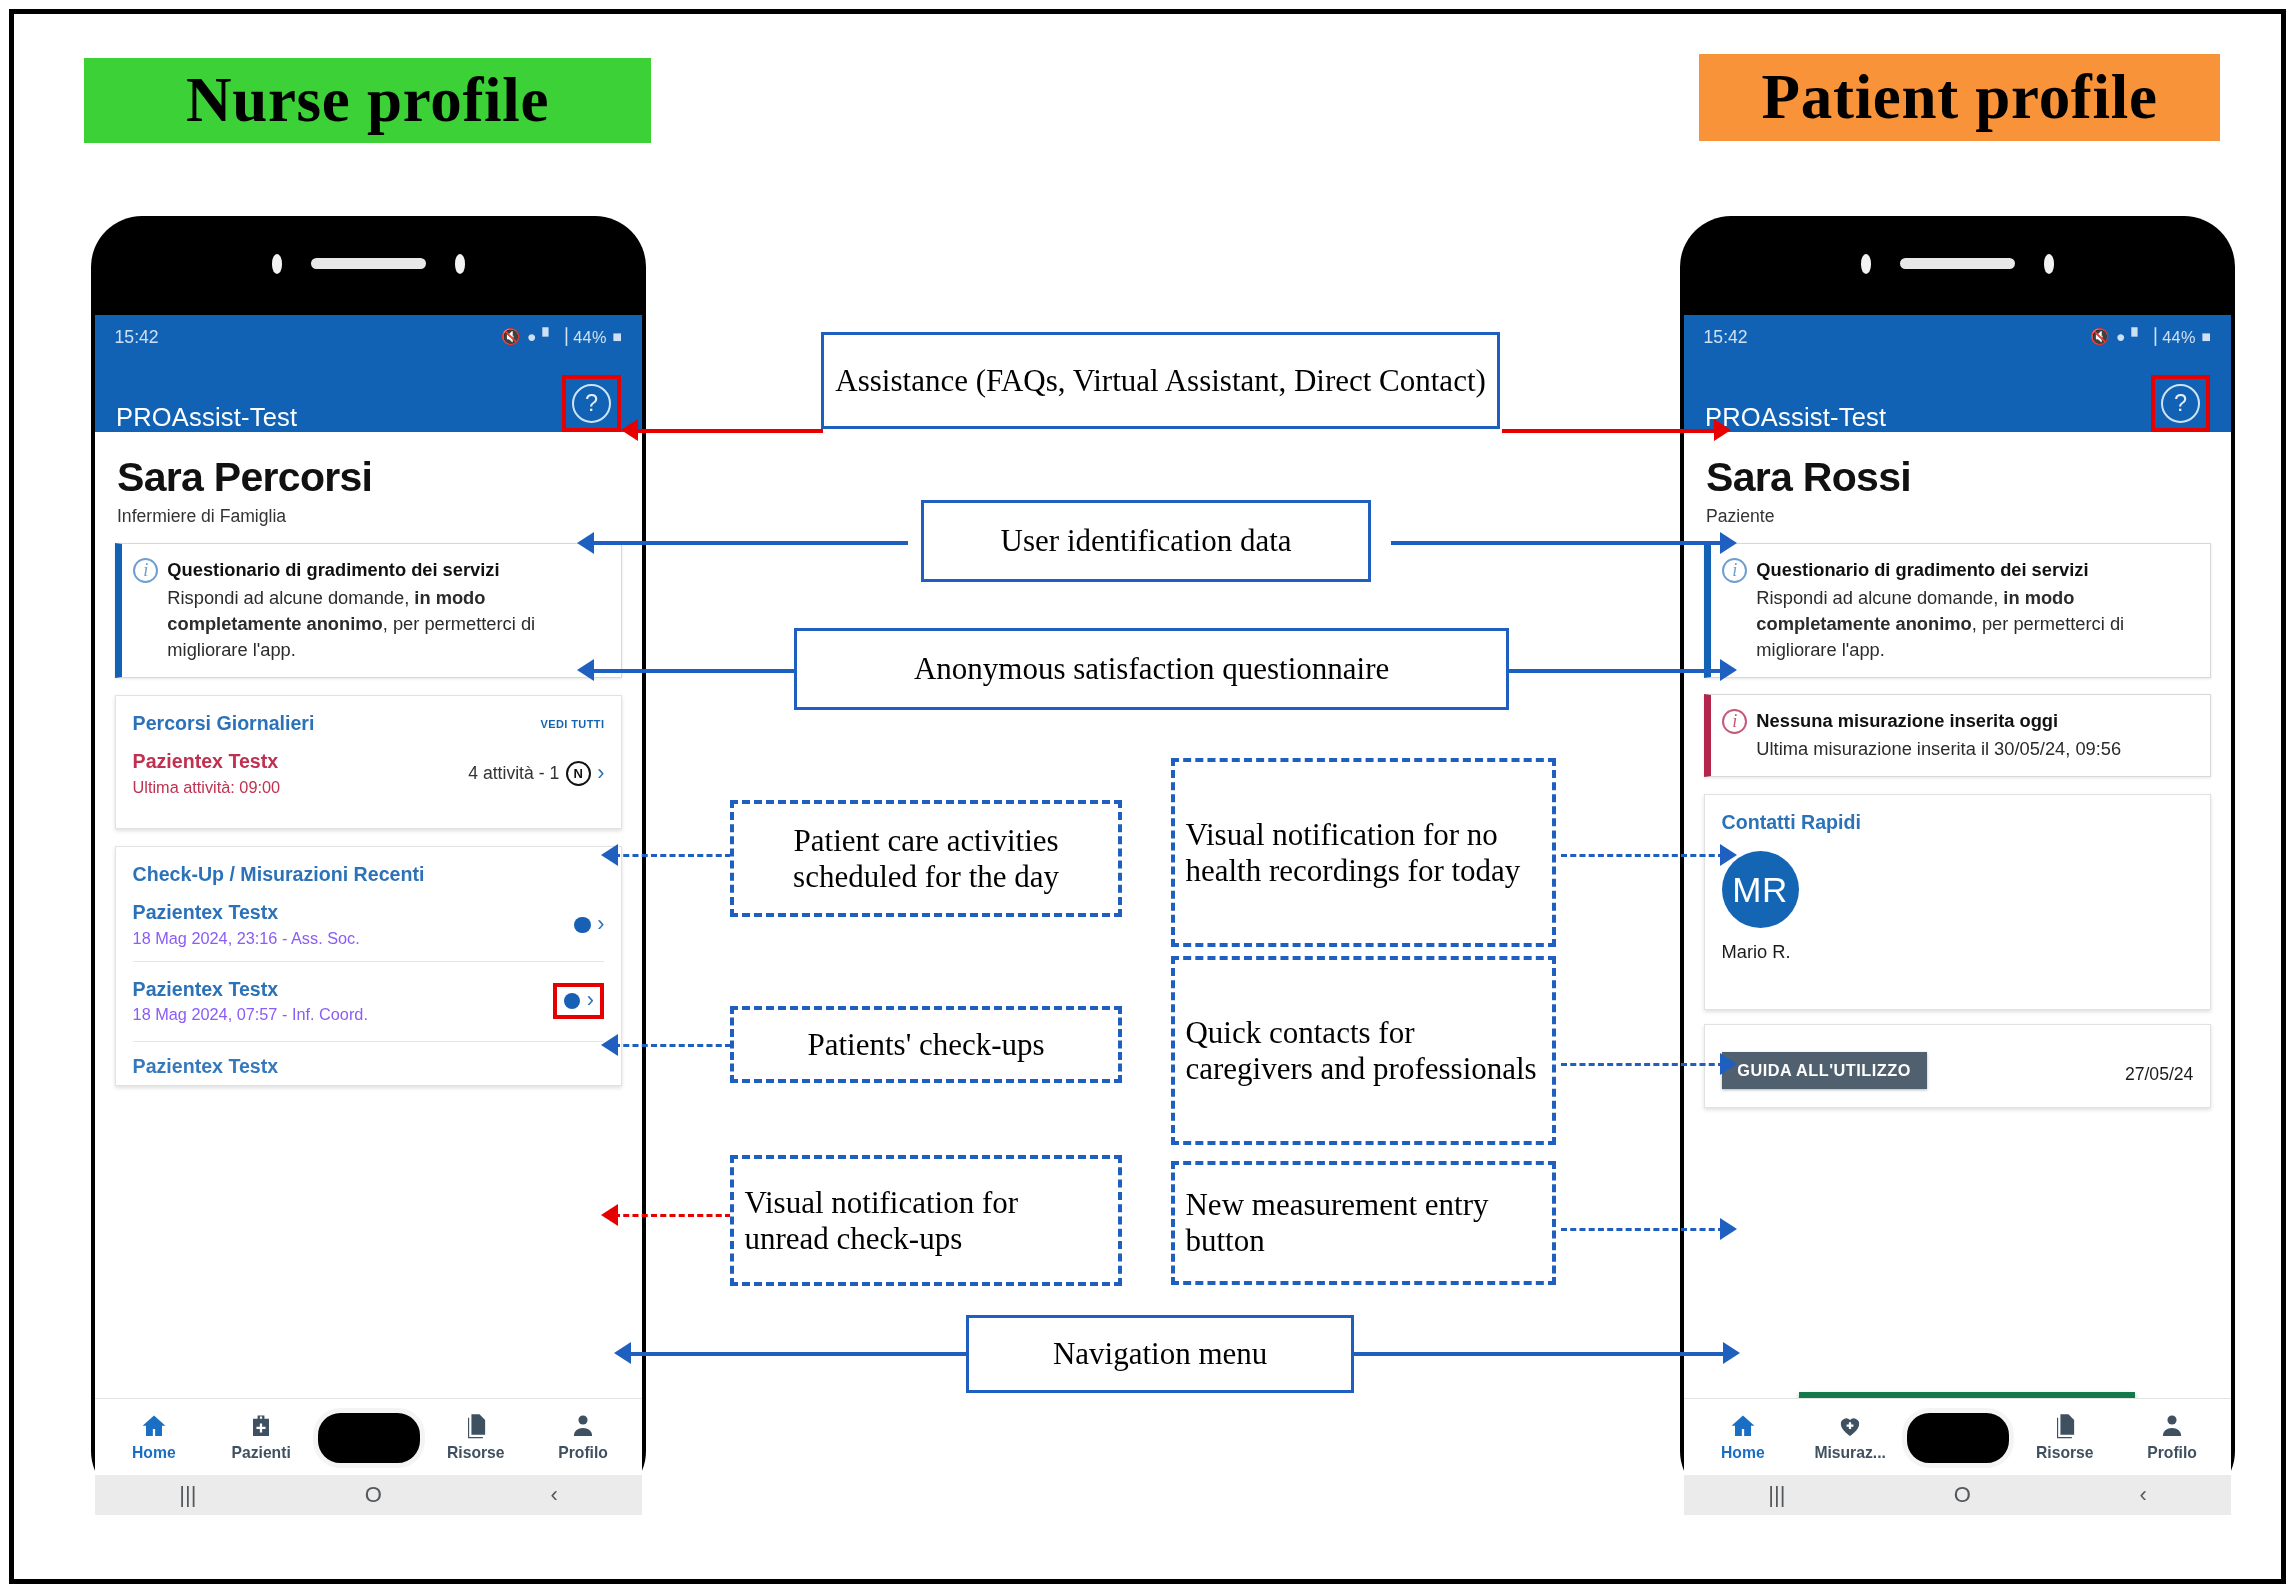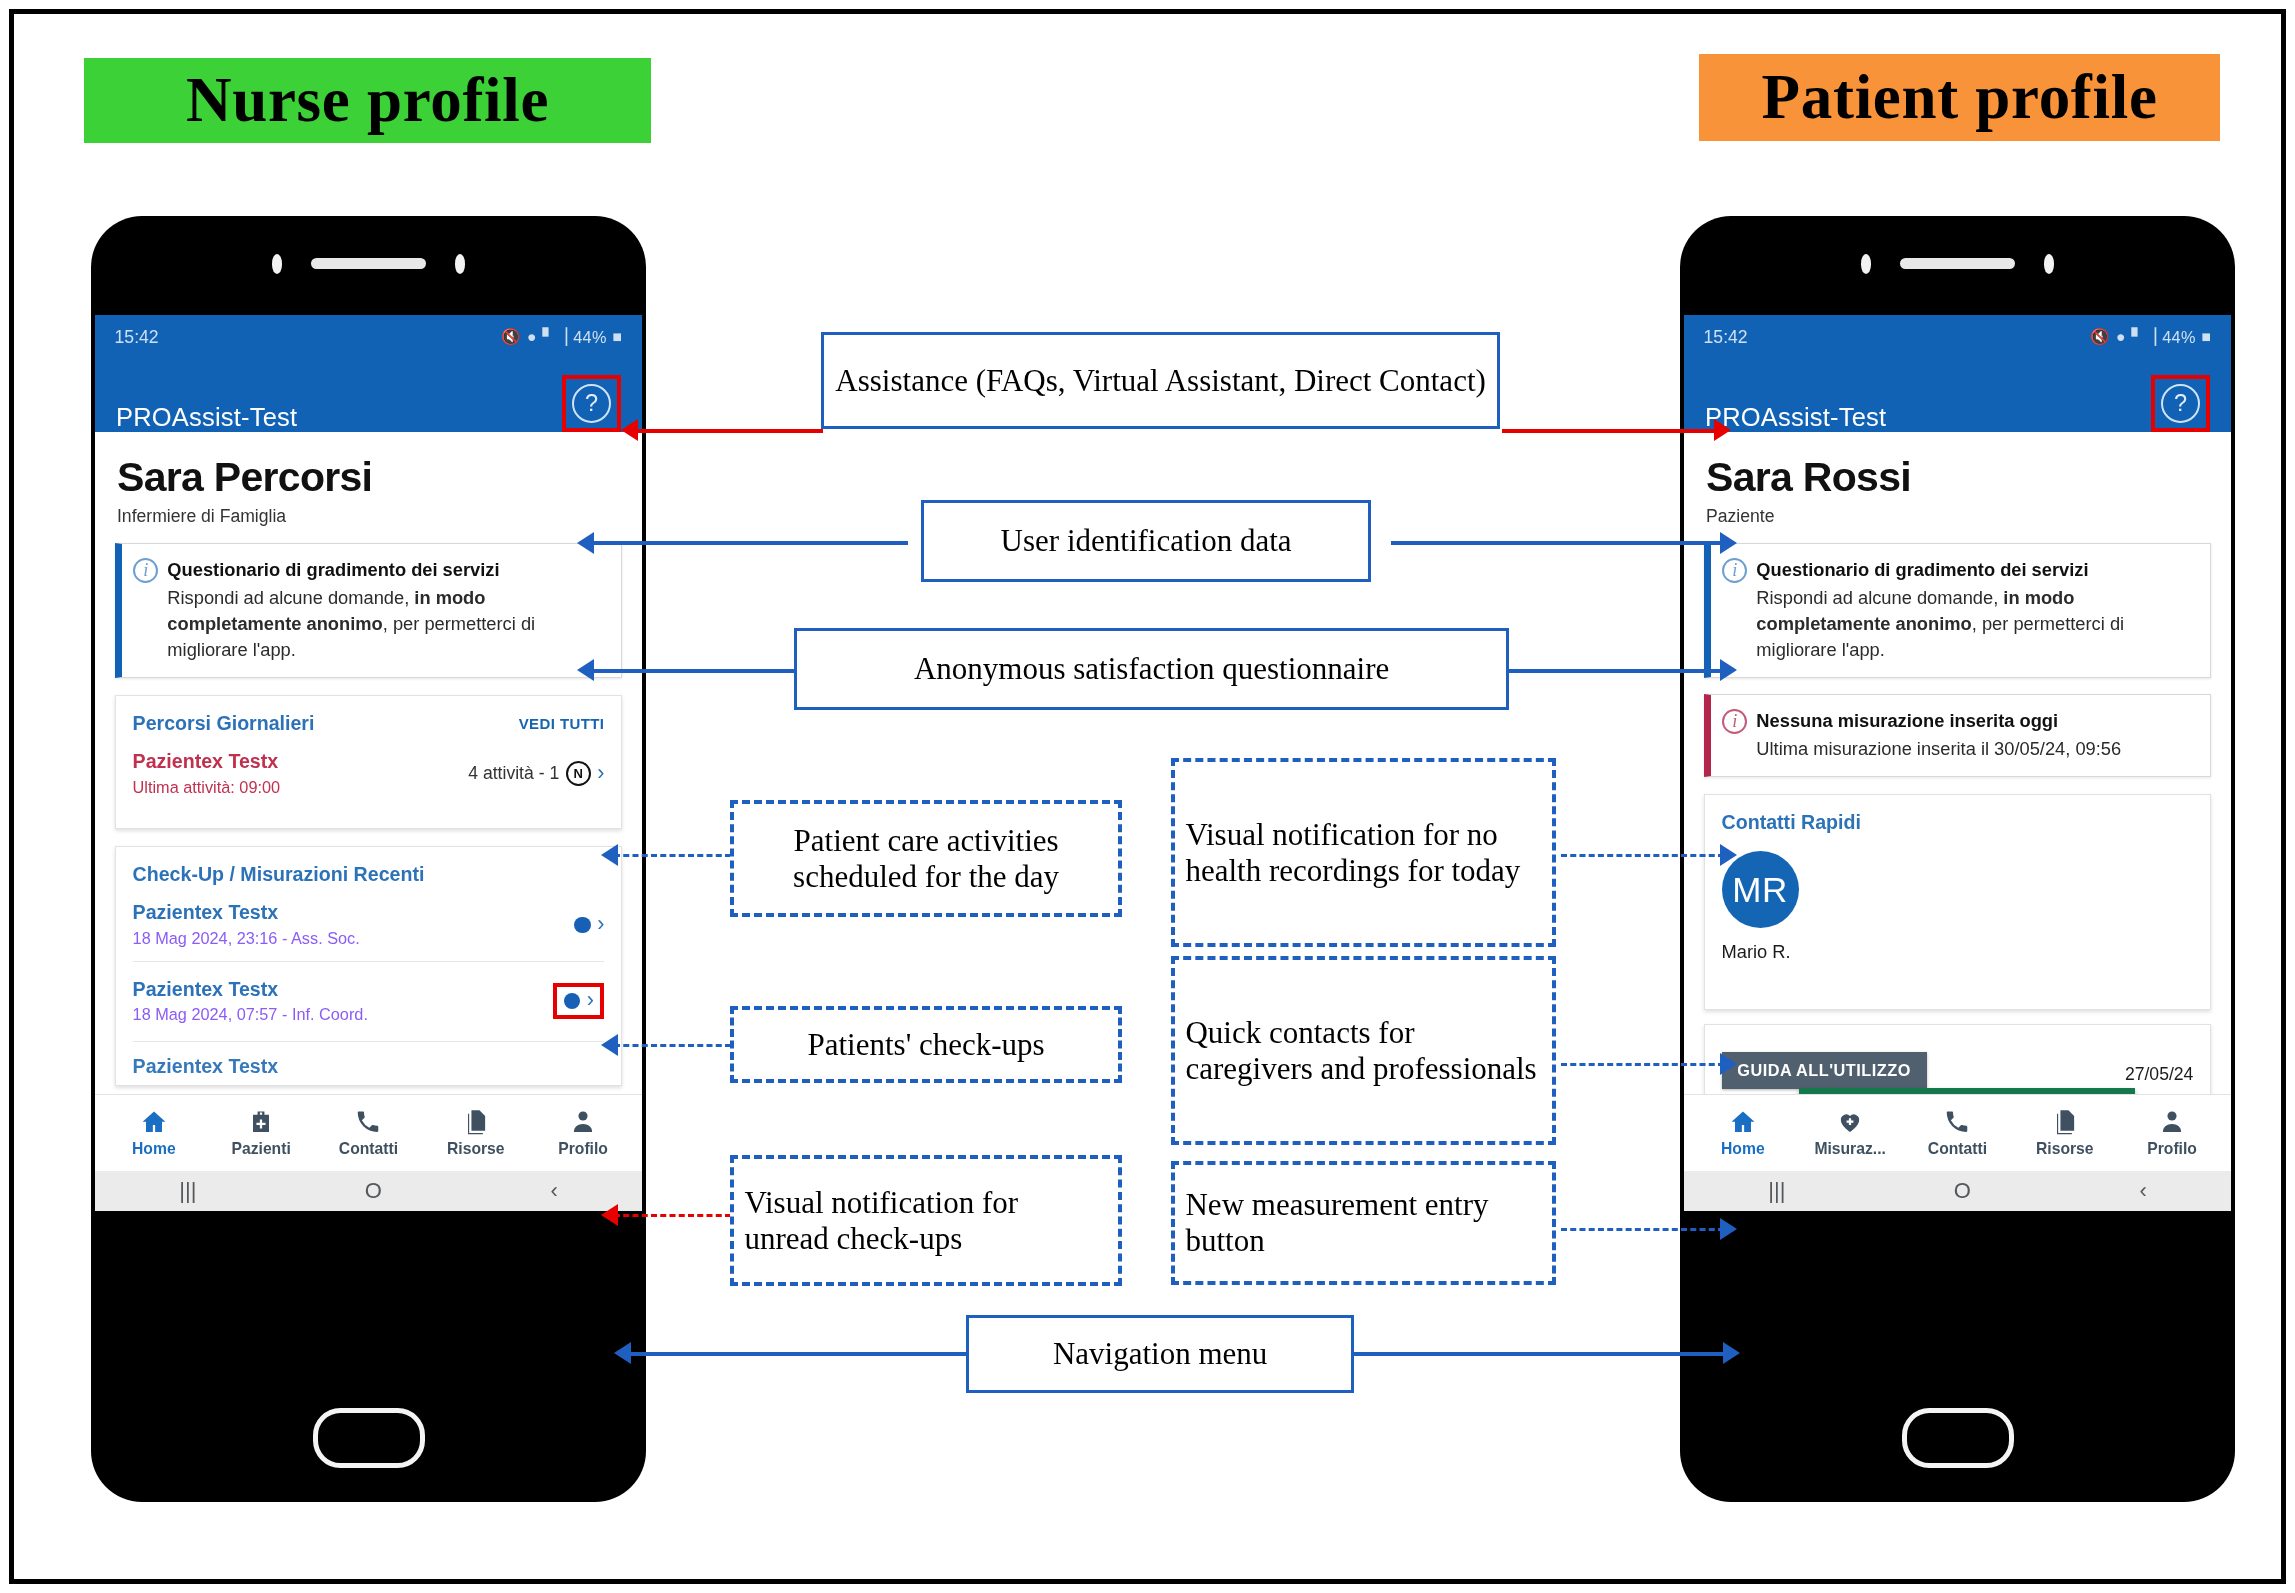--- a/index.html
+++ b/index.html
@@ -51,21 +51,21 @@
   .phone-home-btn {
     position: absolute; bottom: 34px; left: 50%; transform: translateX(-50%);
     width: 112px; height: 60px;
     border: 5.9px solid #f4f4f4; border-radius: 27.4px;
     background: #000;
   }
 
   .screen {
     position: absolute;
     left: 3.9px; width: 547px;
-    top: 99px; height: 896px;
+    top: 99px; height: 1200px;
     background: #fff;
     overflow: hidden;
   }
 
   
   .statusbar {
     height: 44px; background: #1162b5;
     display: flex; align-items: center; justify-content: space-between;
     padding: 0 19.6px;
     color: #cfe0f2; font-size: 17.6px;
@@ -122,21 +122,21 @@
 
   
   .list-card {
     margin: 17px 19.6px 0 19.6px;
     background: #fff; border: 0.7px solid #e2e2e2;
     box-shadow: 0 2px 3.9px rgba(0,0,0,.13);
     padding: 15.7px 17px 18.3px 17px;
   }
   .card-head { display: flex; align-items: center; justify-content: space-between; }
   .card-title { color: #2c72b8; font-size: 19.6px; font-weight: bold; }
-  .card-action { color: #1565b0; font-size: 15px; font-weight: bold; letter-spacing: 0.4px; }
+  .card-action { color: #1565b0; font-size: 11px; font-weight: bold; letter-spacing: 0.4px; }
   .row {
     display: flex; align-items: center; justify-content: space-between;
     padding: 14.4px 0 11.7px 0;
   }
   .row + .row { border-top: 1.3px solid #e6e6e6; }
   .row-main .r-name { font-size: 19.6px; font-weight: bold; line-height: 1.25; }
   .row-main .r-sub  { font-size: 16.3px; line-height: 1.3; margin-top: 3.3px; }
   .red   .r-name, .red .r-sub { color: #c0304f; }
   .blue  .r-name { color: #2c72b8; }
   .blue  .r-sub  { color: #8b5cf6; }

